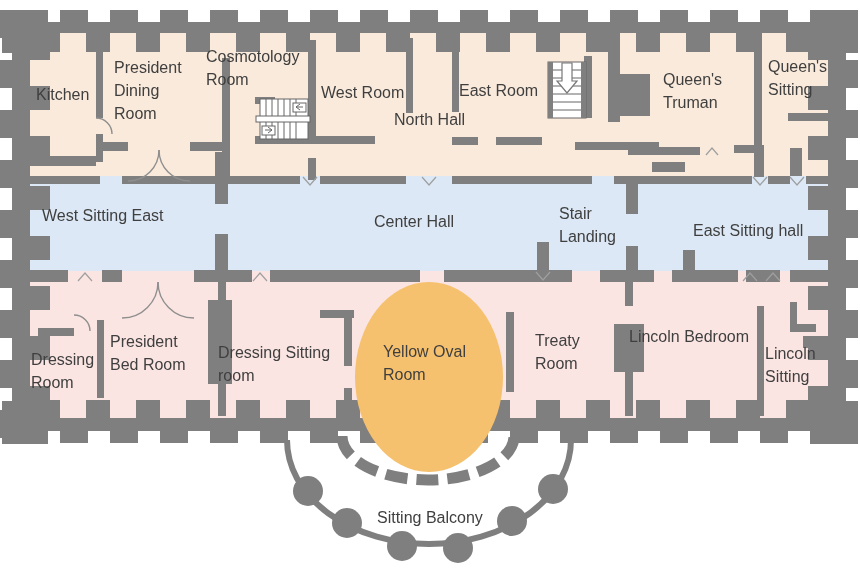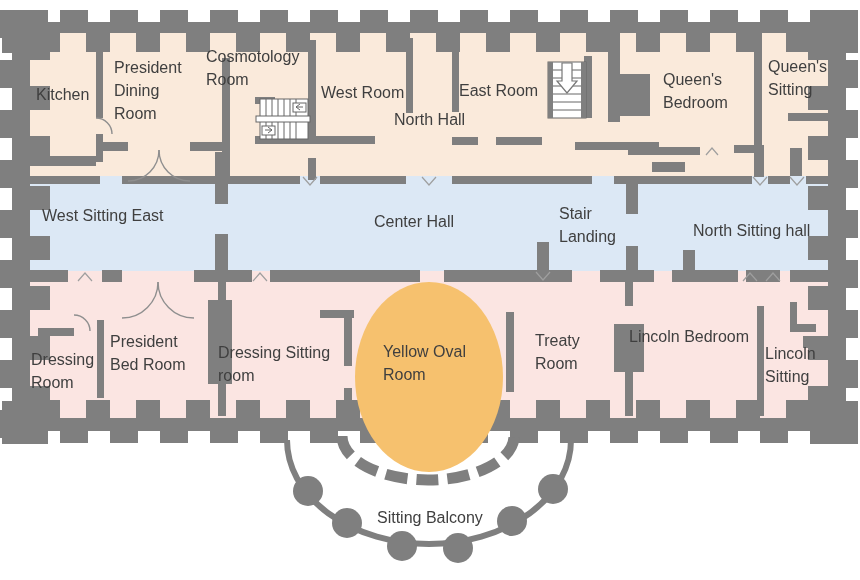--- a/index.html
+++ b/index.html
@@ -195,26 +195,26 @@
   <ellipse class="fill-oval" cx="429" cy="377" rx="74" ry="95"></ellipse>
 </svg>
 
 <div>
   <div class="room-label" style="left:66px;top:95px;width:60px">Kitchen</div>
   <div class="room-label" style="left:160px;top:91px;width:92px">President Dining Room</div>
   <div class="room-label" style="left:271px;top:68px;width:130px">Cosmotology Room</div>
   <div class="room-label" style="left:366px;top:93px;width:90px">West Room</div>
   <div class="room-label" style="left:434px;top:120px;width:80px">North Hall</div>
   <div class="room-label" style="left:499px;top:91px;width:80px">East Room</div>
-  <div class="room-label" style="left:703px;top:91px;width:80px">Queen's Bedroom</div>
+  <div class="room-label" style="left:703px;top:91px;width:80px">Queen's Truman</div>
   <div class="room-label" style="left:798px;top:78px;width:60px">Queen's Sitting</div>
   <div class="room-label" style="left:112px;top:216px;width:140px">West Sitting East</div>
   <div class="room-label" style="left:424px;top:222px;width:100px">Center Hall</div>
   <div class="room-label" style="left:589px;top:225px;width:60px">Stair Landing</div>
-  <div class="room-label" style="left:763px;top:231px;width:140px">North Sitting hall</div>
+  <div class="room-label" style="left:763px;top:231px;width:140px">East Sitting hall</div>
   <div class="room-label" style="left:66px;top:371px;width:70px">Dressing Room</div>
   <div class="room-label" style="left:160px;top:353px;width:100px">President Bed Room</div>
   <div class="room-label" style="left:293px;top:364px;width:150px">Dressing Sitting room</div>
   <div class="room-label" style="left:428px;top:363px;width:90px">Yellow Oval Room</div>
   <div class="room-label" style="left:565px;top:352px;width:60px">Treaty Room</div>
   <div class="room-label" style="left:694px;top:337px;width:130px">Lincoln Bedroom</div>
   <div class="room-label" style="left:795px;top:365px;width:60px">Lincoln Sitting</div>
   <div class="room-label" style="left:437px;top:518px;width:120px">Sitting Balcony</div>
 </div>
 

